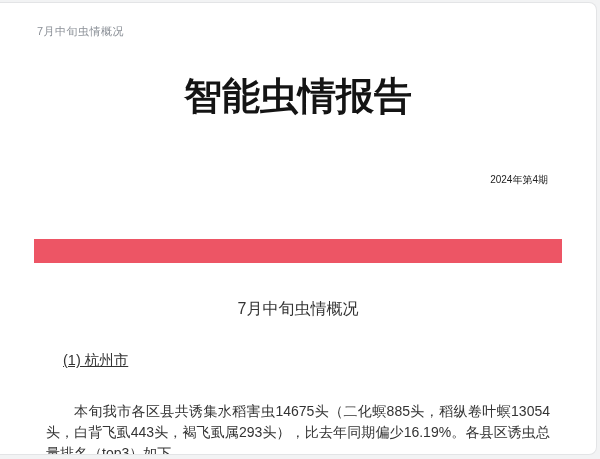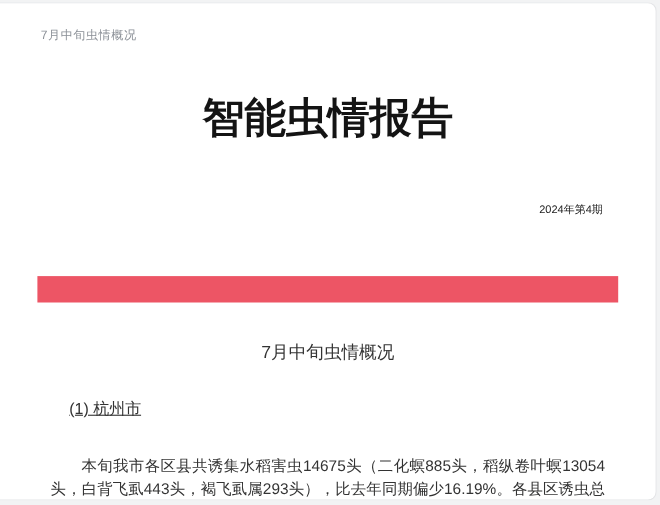--- a/index.html
+++ b/index.html
@@ -18,21 +18,21 @@
     border-radius: 0 8px 8px 0;
     overflow: hidden;
   }
   .tab-label {
     padding: 9px 0 0 25px;
     font-size: 11px;
     color: #8a8f96;
     letter-spacing: 0.5px;
   }
   .doc-title {
-    margin-top: 32px;
+    margin-top: 20px;
     text-align: center;
     font-size: 38px;
     font-weight: 700;
     color: #141414;
     line-height: 51px;
   }
   .issue-dates {
     margin-top: 10px;
     padding-right: 24px;
     text-align: right;

